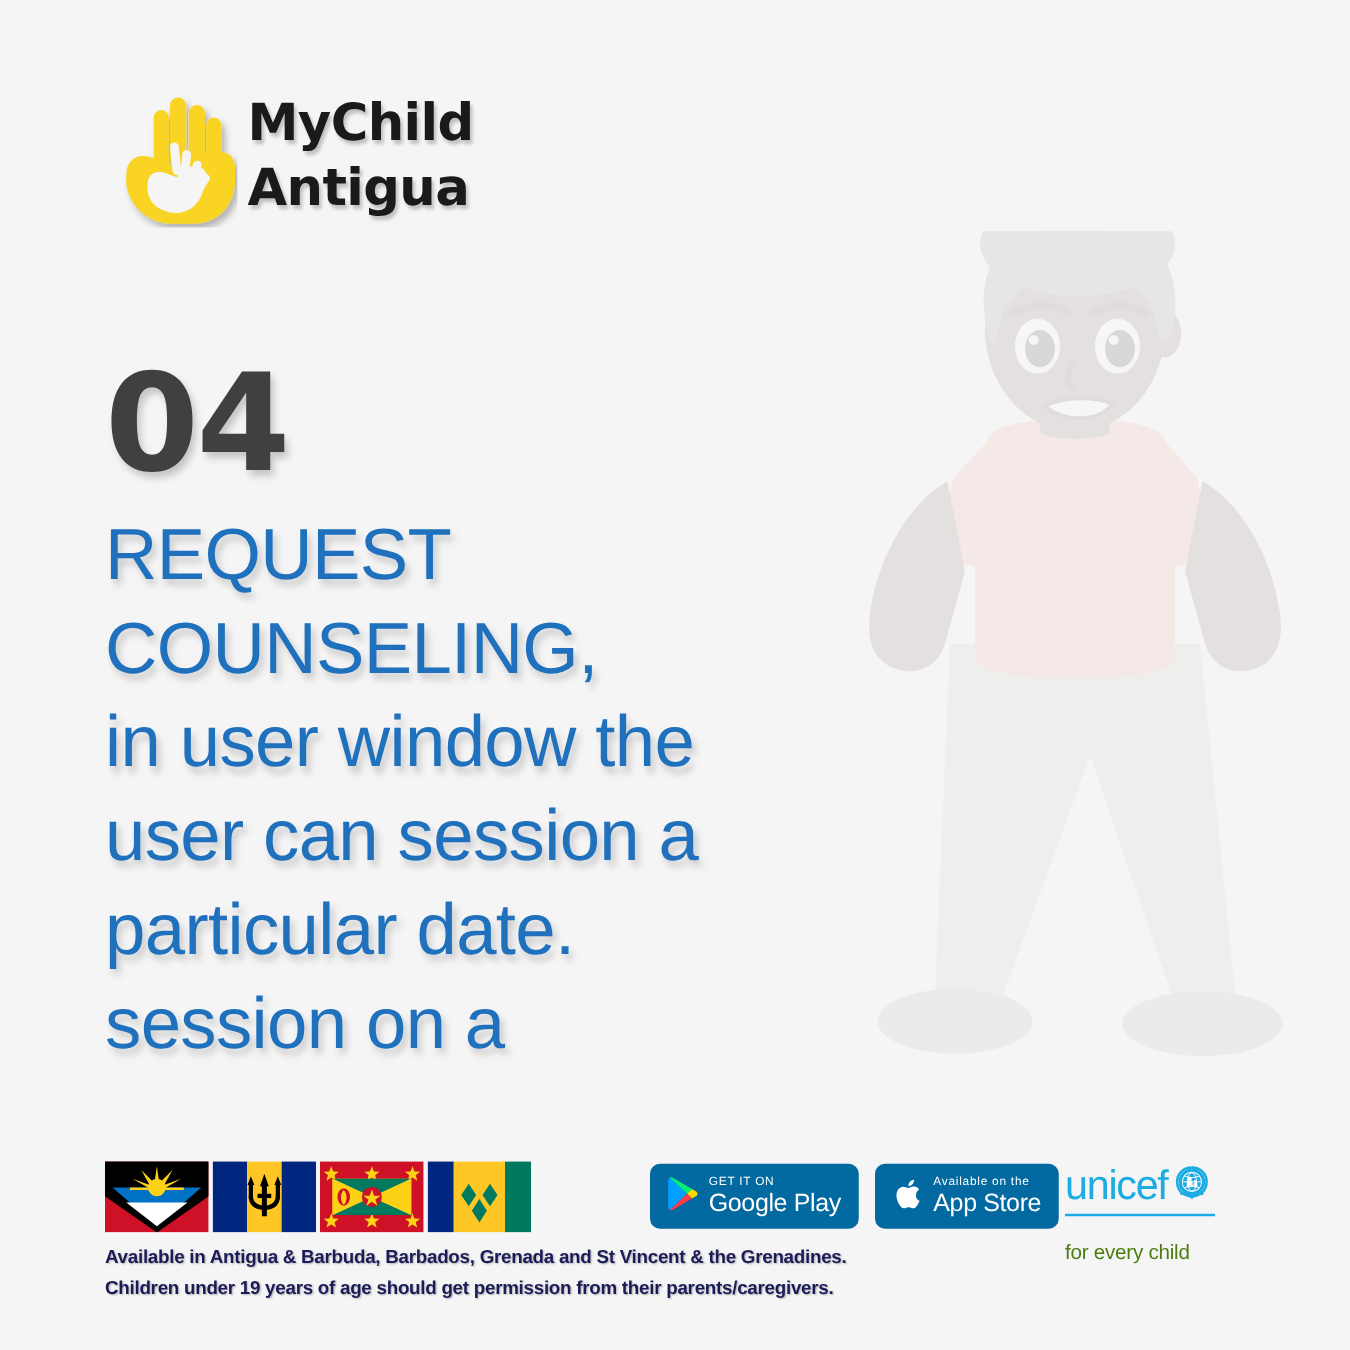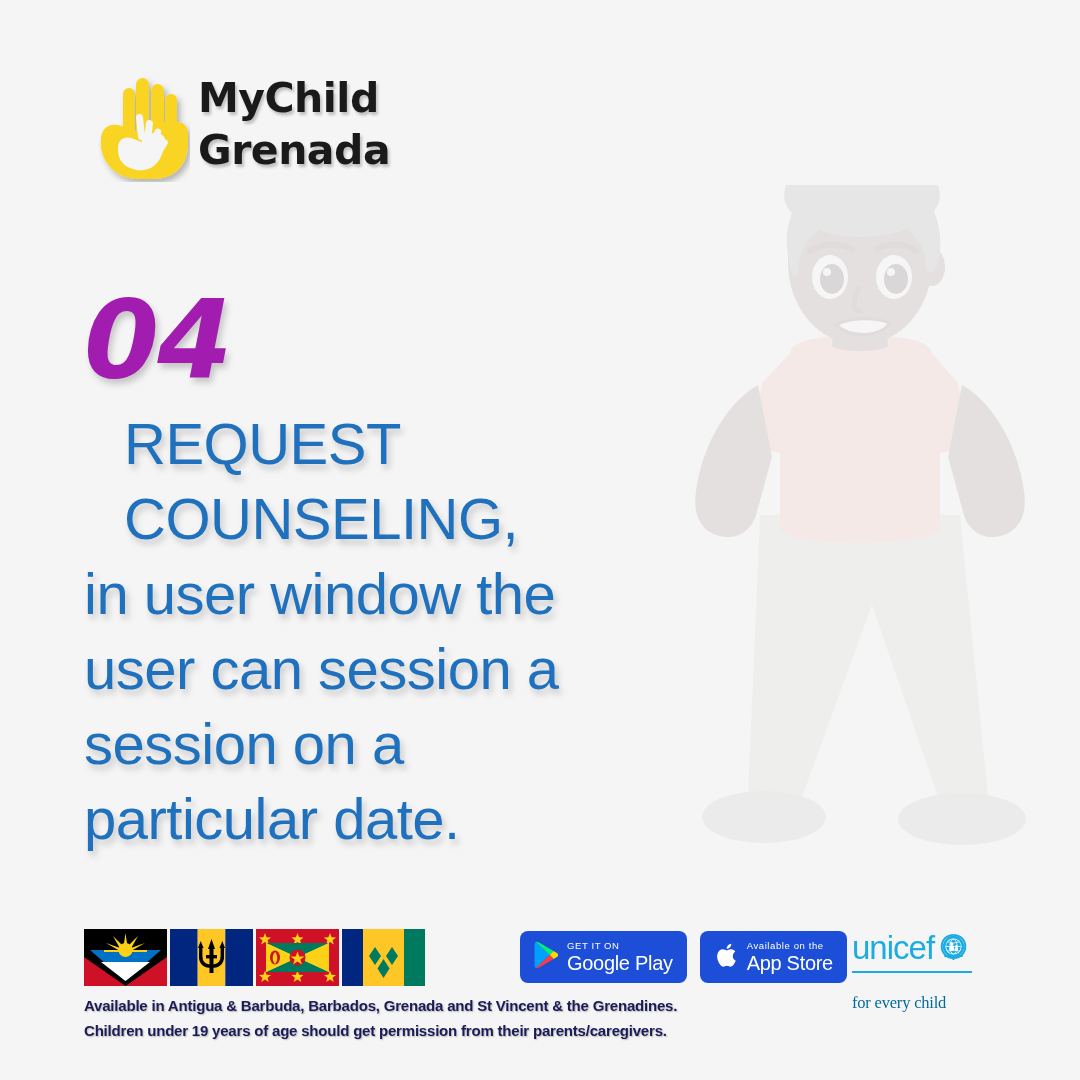--- a/index.html
+++ b/index.html
@@ -22,71 +22,70 @@
     text-shadow:2px 3px 3px rgba(0,0,0,0.22);
   }
 
   
   .character{position:absolute;left:640px;top:185px;width:440px;height:710px;opacity:0.16;}
 
   
   .headline-block{position:absolute;left:84px;top:292px;width:560px;}
   .step-number{
     font-size:108px;line-height:96px;font-weight:bold;
-    color:#a21caf;font-family:"DejaVu Sans", sans-serif;
+    color:#404040;font-family:"DejaVu Sans", sans-serif;
     letter-spacing:-2px;
     text-shadow:3px 5px 6px rgba(90,90,90,0.30);
     margin:0 0 18px 0;
-    font-style:italic;
   }
   .headline{
     font-size:58px;line-height:75px;color:#1f70bd;
     font-weight:normal;letter-spacing:-0.5px;margin:0;
     font-family:"Liberation Sans", sans-serif;
     text-shadow:3px 5px 6px rgba(90,90,90,0.28);
   }
-  .headline .caps{display:block;margin-left:40px;}
+  .headline .caps{display:block;}
   .headline .body{display:block;}
 
   
   .footer{position:absolute;left:0;top:915px;width:1080px;height:165px;}
   .flags{position:absolute;left:84px;top:14px;display:flex;gap:3px;}
   .flag{width:83px;height:57px;position:relative;overflow:hidden;display:block;}
 
   .footer-text{position:absolute;left:84px;top:78px;}
   .footer-line{
     font-size:15px;font-weight:bold;color:#1b1b58;
     line-height:25px;letter-spacing:-0.2px;
     font-family:"Liberation Sans", sans-serif;
     text-shadow:1px 1px 1.5px rgba(0,0,0,0.25);
     white-space:nowrap;
   }
 
   .badges{position:absolute;left:520px;top:16px;display:flex;gap:13px;align-items:center;}
   .badge{
-    background:#1d4ed8;border-radius:8px;height:52px;
+    background:#0369a1;border-radius:8px;height:52px;
     display:flex;align-items:center;gap:9px;padding:0 14px;
     box-sizing:border-box;
   }
   .badge-txt{display:flex;flex-direction:column;justify-content:center;line-height:1;}
   .badge-small{color:#fff;font-size:9.5px;letter-spacing:0.6px;margin-bottom:3px;
     font-family:"Liberation Sans", sans-serif;}
   .badge-big{color:#fff;font-size:20px;letter-spacing:-0.3px;
     font-family:"Liberation Sans", sans-serif;}
 
   
   .unicef{position:absolute;left:852px;top:16px;width:140px;}
   .unicef-row{display:flex;align-items:center;gap:5px;}
   .unicef-word{
     color:#1cabe2;font-size:33px;line-height:34px;letter-spacing:-1px;
     font-family:"Liberation Sans", sans-serif;font-weight:normal;
   }
   .unicef-rule{height:1.5px;background:#1cabe2;width:120px;margin:6px 0 4px 0;}
-  .unicef-tag{color:#0369a1;font-size:16.5px;letter-spacing:-0.2px;
-    font-family:Liberation Serif, serif;margin-top:20px;}
+  .unicef-tag{color:#4d7c0f;font-size:16.5px;letter-spacing:-0.2px;
+    font-family:Liberation Sans, sans-serif;margin-top:20px;}
 </style>
 </head>
 <body>
 
 <div class="stage">
 
   <div class="logo">
     <div class="logo-hand">
       <svg viewBox="0 0 92 112" width="92" height="112">
         <defs>
@@ -113,21 +112,21 @@
           <rect x="60" y="68" width="7" height="19" rx="3.5" transform="rotate(32 63 77)"></rect>
           <path d="M20 78 C20 70 26 66 33 68 L44 72 L44 62 L62 64
                    C66 65 68 69 67 73 L64 84
                    C60 96 50 102 38 100 L32 98
                    C24 95 20 88 20 80 Z"></path>
         </g>
       </svg>
     </div>
     <div class="logo-words">
       <div class="logo-line">MyChild</div>
-      <div class="logo-line">Grenada</div>
+      <div class="logo-line">Antigua</div>
     </div>
   </div>
 
   <div class="character">
     <svg viewBox="0 0 440 710" width="440" height="710">
       <g>
 
         <path d="M120 330 L320 330 L348 610 L300 618 L232 420 L160 618 L108 608 Z" fill="#cfd4c9"></path>
 
         <ellipse cx="124" cy="632" rx="62" ry="26" fill="#b9b9b9"></ellipse>
@@ -171,22 +170,22 @@
     </svg>
   </div>
 
   <div class="headline-block">
     <div class="step-number">04</div>
     <div class="headline">
       <span class="caps">REQUEST</span>
       <span class="caps">COUNSELING,</span>
       <span class="body">in user window the</span>
       <span class="body">user can session a</span>
+      <span class="body">particular date.</span>
       <span class="body">session on a</span>
-      <span class="body">particular date.</span>
     </div>
   </div>
 
   <div class="footer">
 
     <div class="flags">
 
       <span class="flag">
         <svg viewBox="0 0 83 57" width="83" height="57">
           <rect width="83" height="57" fill="#ce1126"></rect>

